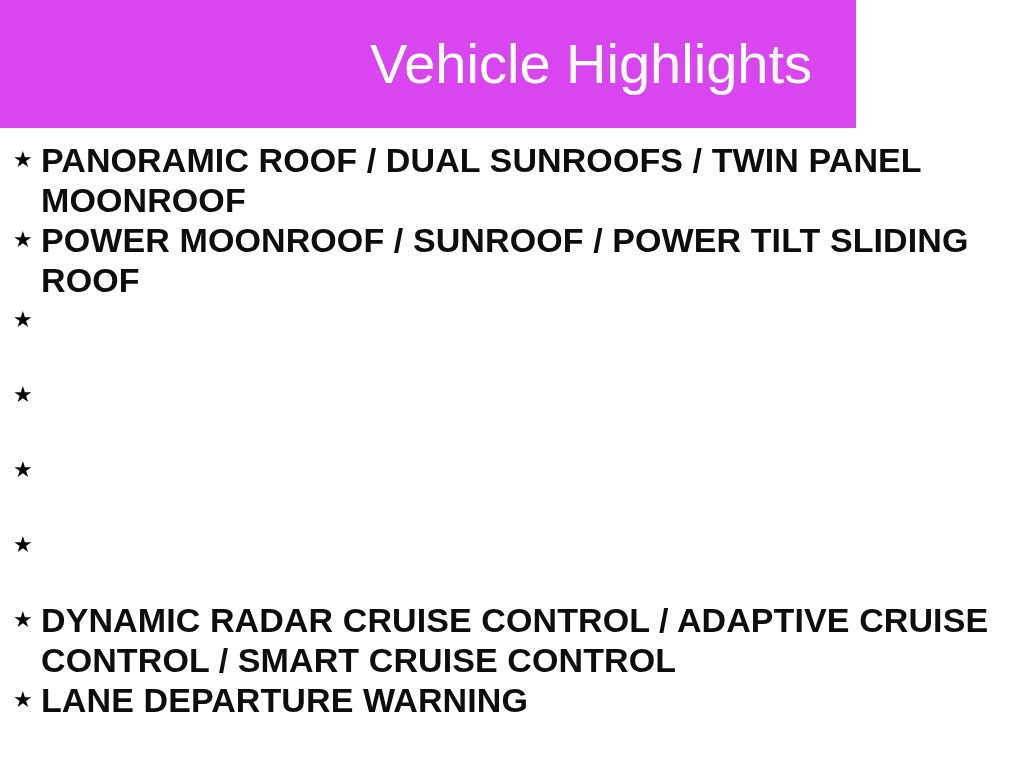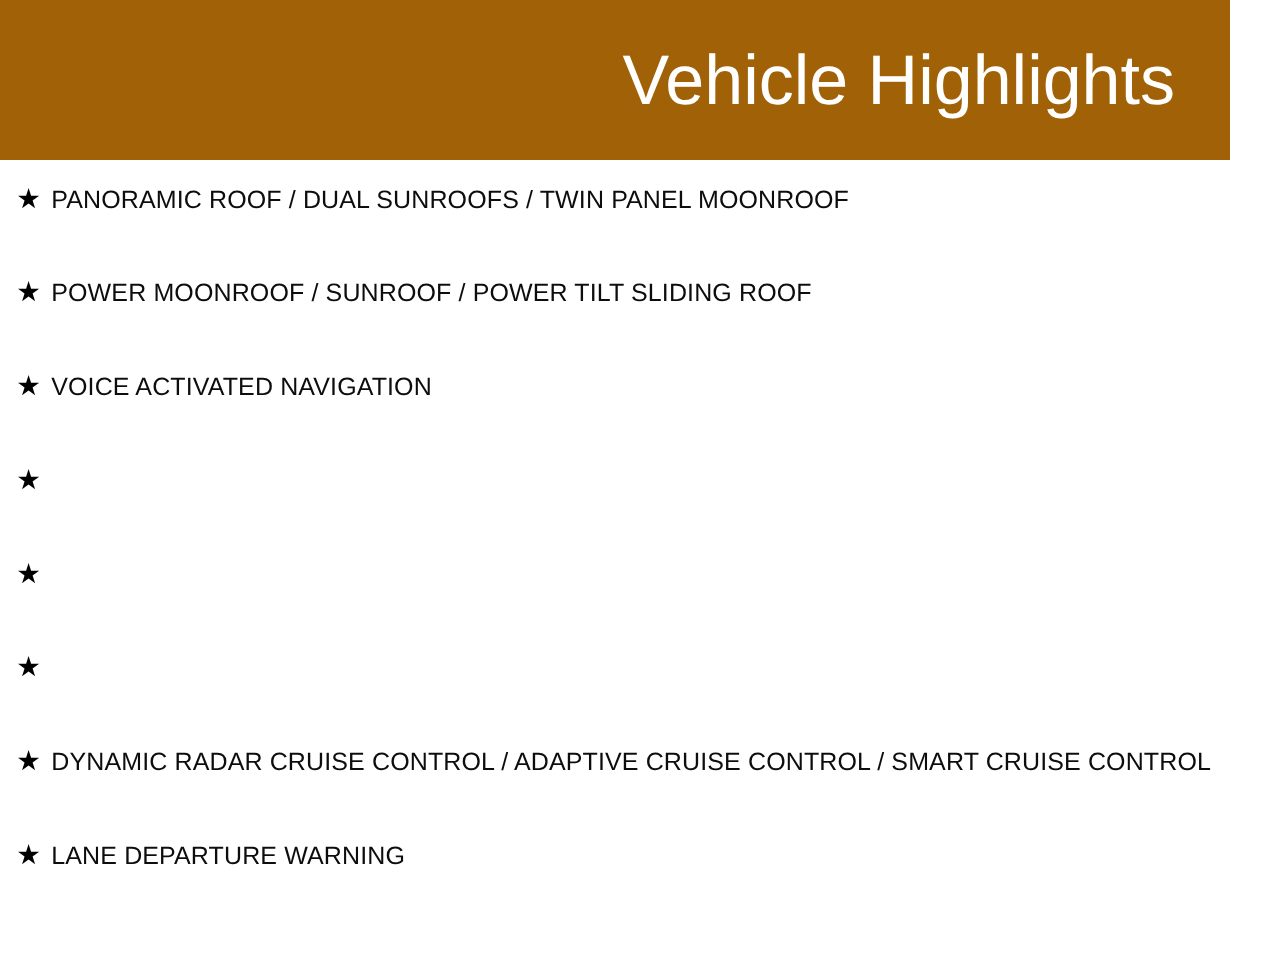--- a/index.html
+++ b/index.html
@@ -22,23 +22,23 @@
     height:768px;
     background:#ffffff;
     overflow:hidden;
   }
 
   
   .header-bar {
     position:absolute;
     top:0;
     left:0;
-    width:984px;
+    width:856px;
     height:128px;
-    background:#a16207;
+    background:#d946ef;
     display:flex;
     align-items:center;
     justify-content:flex-end;
   }
 
   .header-title {
     color:#ffffff;
     font-family:"Liberation Sans", sans-serif;
     font-size:56px;
     font-weight:400;
@@ -72,22 +72,22 @@
     font-size:22px;
     line-height:40px;
     text-align:left;
     font-family:"DejaVu Sans", sans-serif;
   }
 
   .highlight-text {
     flex:1 1 auto;
     color:#0d0d0d;
     font-family:"Liberation Sans", sans-serif;
-    font-size:20px;
-    font-weight:400;
+    font-size:34px;
+    font-weight:700;
     line-height:40px;
     letter-spacing:0.1px;
     text-transform:uppercase;
     max-width:960px;
   }
 </style>
 </head>
 <body>
 
 <div class="slide">
@@ -103,21 +103,20 @@
       <span class="highlight-text">PANORAMIC ROOF / DUAL SUNROOFS / TWIN PANEL MOONROOF</span>
     </li>
 
     <li class="highlight-item">
       <span class="bullet-star">★</span>
       <span class="highlight-text">POWER MOONROOF / SUNROOF / POWER TILT SLIDING ROOF</span>
     </li>
 
     <li class="highlight-item">
       <span class="bullet-star">★</span>
-      <span class="highlight-text">VOICE ACTIVATED NAVIGATION</span>
     </li>
 
     <li class="highlight-item">
       <span class="bullet-star">★</span>
     </li>
 
     <li class="highlight-item">
       <span class="bullet-star">★</span>
     </li>
 

